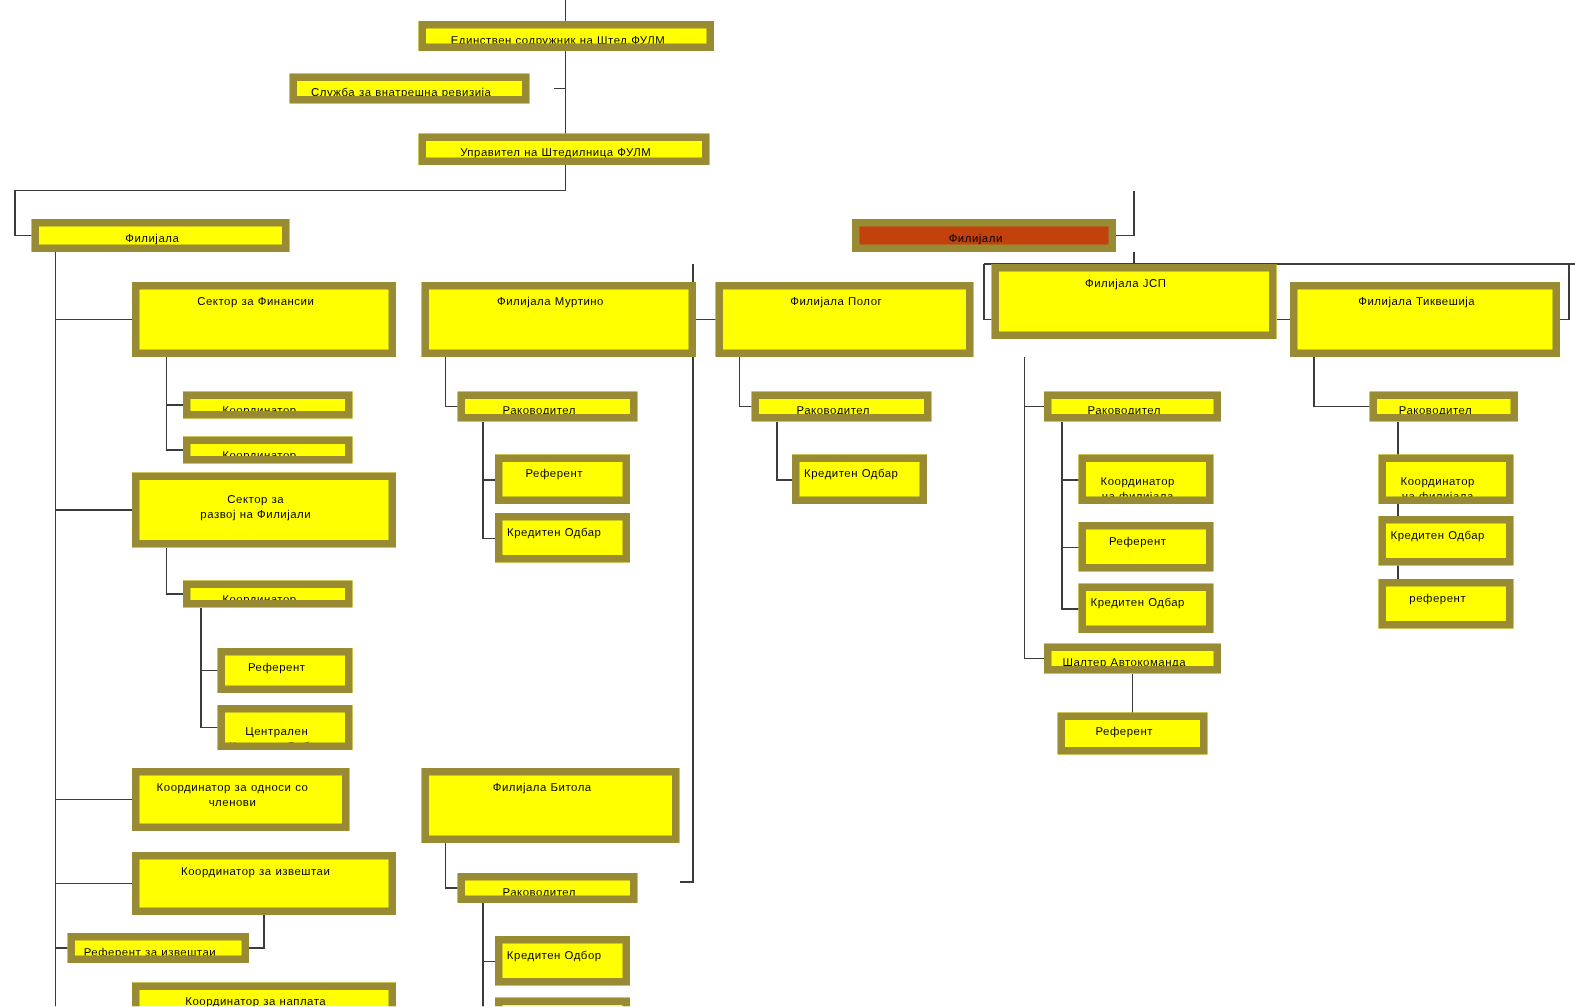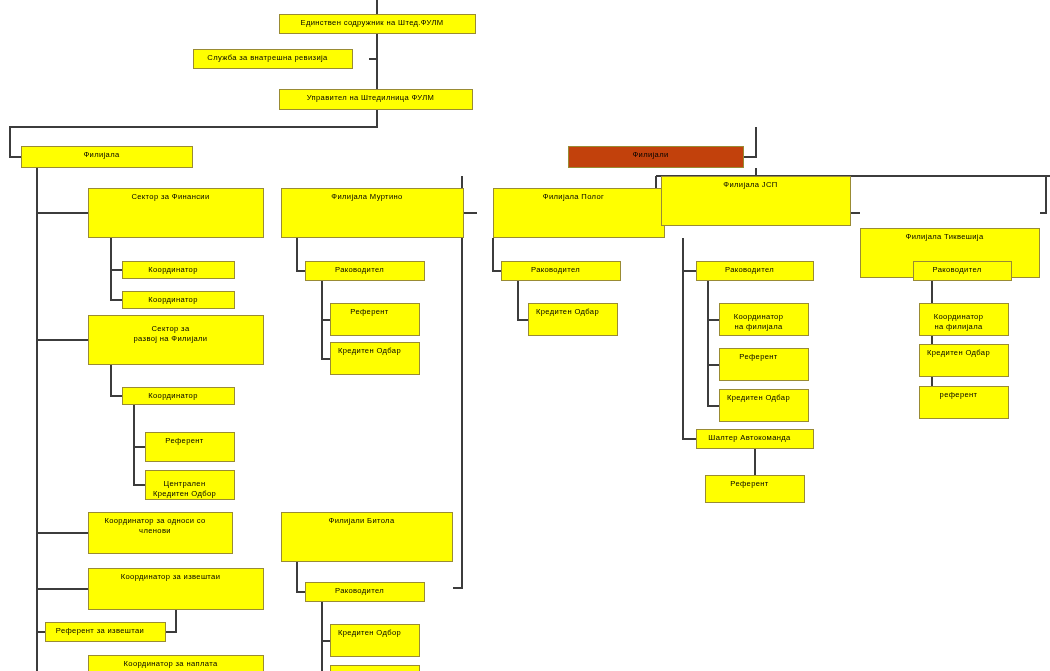--- a/index.html
+++ b/index.html
@@ -23,21 +23,21 @@
     left: 0;
     top: 0;
     width: 1050px;
     height: 671px;
     pointer-events: none;
   }
   .node {
     position: absolute;
     box-sizing: border-box;
     background: #ffff00;
-    border: 1px solid #22c55e;
+    border: 5px solid #22c55e;
     color: #000000;
     font-family: "Liberation Sans", sans-serif;
     font-size: 7.6px;
     letter-spacing: 0.35px;
     line-height: 1.35;
     text-align: center;
     padding: 3px 13px 0 2px;
     white-space: pre-line;
     overflow: hidden;
     z-index: 2;
@@ -112,35 +112,35 @@
       <div class="node multi" style="left: 145px; top: 470px; width: 90px; height: 30px; background: rgb(255, 255, 0); border-color: rgb(153, 139, 52);">Централен
 Кредитен Одбор</div>
       <div class="node" style="left: 88px; top: 512px; width: 145px; height: 42px; background: rgb(255, 255, 0); border-color: rgb(153, 139, 52);">Координатор  за односи со членови</div>
       <div class="node" style="left: 88px; top: 568px; width: 176px; height: 42px; background: rgb(255, 255, 0); border-color: rgb(153, 139, 52);">Координатор за извештаи</div>
       <div class="node" style="left: 45px; top: 622px; width: 121px; height: 20px; background: rgb(255, 255, 0); border-color: rgb(153, 139, 52);">Референт за извештаи</div>
       <div class="node" style="left: 88px; top: 655px; width: 176px; height: 42px; background: rgb(255, 255, 0); border-color: rgb(153, 139, 52);">Координатор за наплата</div>
       <div class="node" style="left: 281px; top: 188px; width: 183px; height: 50px; background: rgb(255, 255, 0); border-color: rgb(153, 139, 52);">Филијала Муртино</div>
       <div class="node" style="left: 305px; top: 261px; width: 120px; height: 20px; background: rgb(255, 255, 0); border-color: rgb(153, 139, 52);">Раководител</div>
       <div class="node" style="left: 330px; top: 303px; width: 90px; height: 33px; background: rgb(255, 255, 0); border-color: rgb(153, 139, 52);">Референт</div>
       <div class="node" style="left: 330px; top: 342px; width: 90px; height: 33px; background: rgb(255, 255, 0); border-color: rgb(153, 139, 52);">Кредитен Одбар</div>
-      <div class="node" style="left: 281px; top: 512px; width: 172px; height: 50px; background: rgb(255, 255, 0); border-color: rgb(153, 139, 52);">Филијали Битола</div>
+      <div class="node" style="left: 281px; top: 512px; width: 172px; height: 50px; background: rgb(255, 255, 0); border-color: rgb(153, 139, 52);">Филијала Битола</div>
       <div class="node" style="left: 305px; top: 582px; width: 120px; height: 20px; background: rgb(255, 255, 0); border-color: rgb(153, 139, 52);">Раководител</div>
       <div class="node" style="left: 330px; top: 624px; width: 90px; height: 33px; background: rgb(255, 255, 0); border-color: rgb(153, 139, 52);">Кредитен Одбор</div>
       <div class="node" style="left: 330px; top: 665px; width: 90px; height: 33px; background: rgb(255, 255, 0); border-color: rgb(153, 139, 52);"></div>
-      <div class="node" style="left: 477px; top: 188px; width: 172px; height: 50px; background: rgb(255, 255, 0); border-color: rgb(153, 139, 52); margin-left: 16px;">Филијала Полог</div>
+      <div class="node" style="left: 477px; top: 188px; width: 172px; height: 50px; background: rgb(255, 255, 0); border-color: rgb(153, 139, 52);">Филијала Полог</div>
       <div class="node" style="left: 501px; top: 261px; width: 120px; height: 20px; background: rgb(255, 255, 0); border-color: rgb(153, 139, 52);">Раководител</div>
       <div class="node" style="left: 528px; top: 303px; width: 90px; height: 33px; background: rgb(255, 255, 0); border-color: rgb(153, 139, 52);">Кредитен Одбар</div>
       <div class="node" style="left: 661px; top: 176px; width: 190px; height: 50px; background: rgb(255, 255, 0); border-color: rgb(153, 139, 52);">Филијала ЈСП</div>
       <div class="node" style="left: 696px; top: 261px; width: 118px; height: 20px; background: rgb(255, 255, 0); border-color: rgb(153, 139, 52);">Раководител</div>
       <div class="node multi" style="left: 719px; top: 303px; width: 90px; height: 33px; background: rgb(255, 255, 0); border-color: rgb(153, 139, 52);">Координатор
 на филијала</div>
       <div class="node" style="left: 719px; top: 348px; width: 90px; height: 33px; background: rgb(255, 255, 0); border-color: rgb(153, 139, 52);">Референт</div>
       <div class="node" style="left: 719px; top: 389px; width: 90px; height: 33px; background: rgb(255, 255, 0); border-color: rgb(153, 139, 52);">Кредитен Одбар</div>
       <div class="node" style="left: 696px; top: 429px; width: 118px; height: 20px; background: rgb(255, 255, 0); border-color: rgb(153, 139, 52);">Шалтер Автокоманда</div>
       <div class="node" style="left: 705px; top: 475px; width: 100px; height: 28px; background: rgb(255, 255, 0); border-color: rgb(153, 139, 52);">Референт</div>
-      <div class="node" style="left: 860px; top: 188px; width: 180px; height: 50px; background: rgb(255, 255, 0); border-color: rgb(153, 139, 52); margin-top: 40px;">Филијала Тиквешија</div>
+      <div class="node" style="left: 860px; top: 188px; width: 180px; height: 50px; background: rgb(255, 255, 0); border-color: rgb(153, 139, 52);">Филијала Тиквешија</div>
       <div class="node" style="left: 913px; top: 261px; width: 99px; height: 20px; background: rgb(255, 255, 0); border-color: rgb(153, 139, 52);">Раководител</div>
       <div class="node multi" style="left: 919px; top: 303px; width: 90px; height: 33px; background: rgb(255, 255, 0); border-color: rgb(153, 139, 52);">Координатор
 на филијала</div>
       <div class="node" style="left: 919px; top: 344px; width: 90px; height: 33px; background: rgb(255, 255, 0); border-color: rgb(153, 139, 52);">Кредитен Одбар</div>
       <div class="node" style="left: 919px; top: 386px; width: 90px; height: 33px; background: rgb(255, 255, 0); border-color: rgb(153, 139, 52);">референт</div>
     </div>
 </div>
 
 </body></html>

